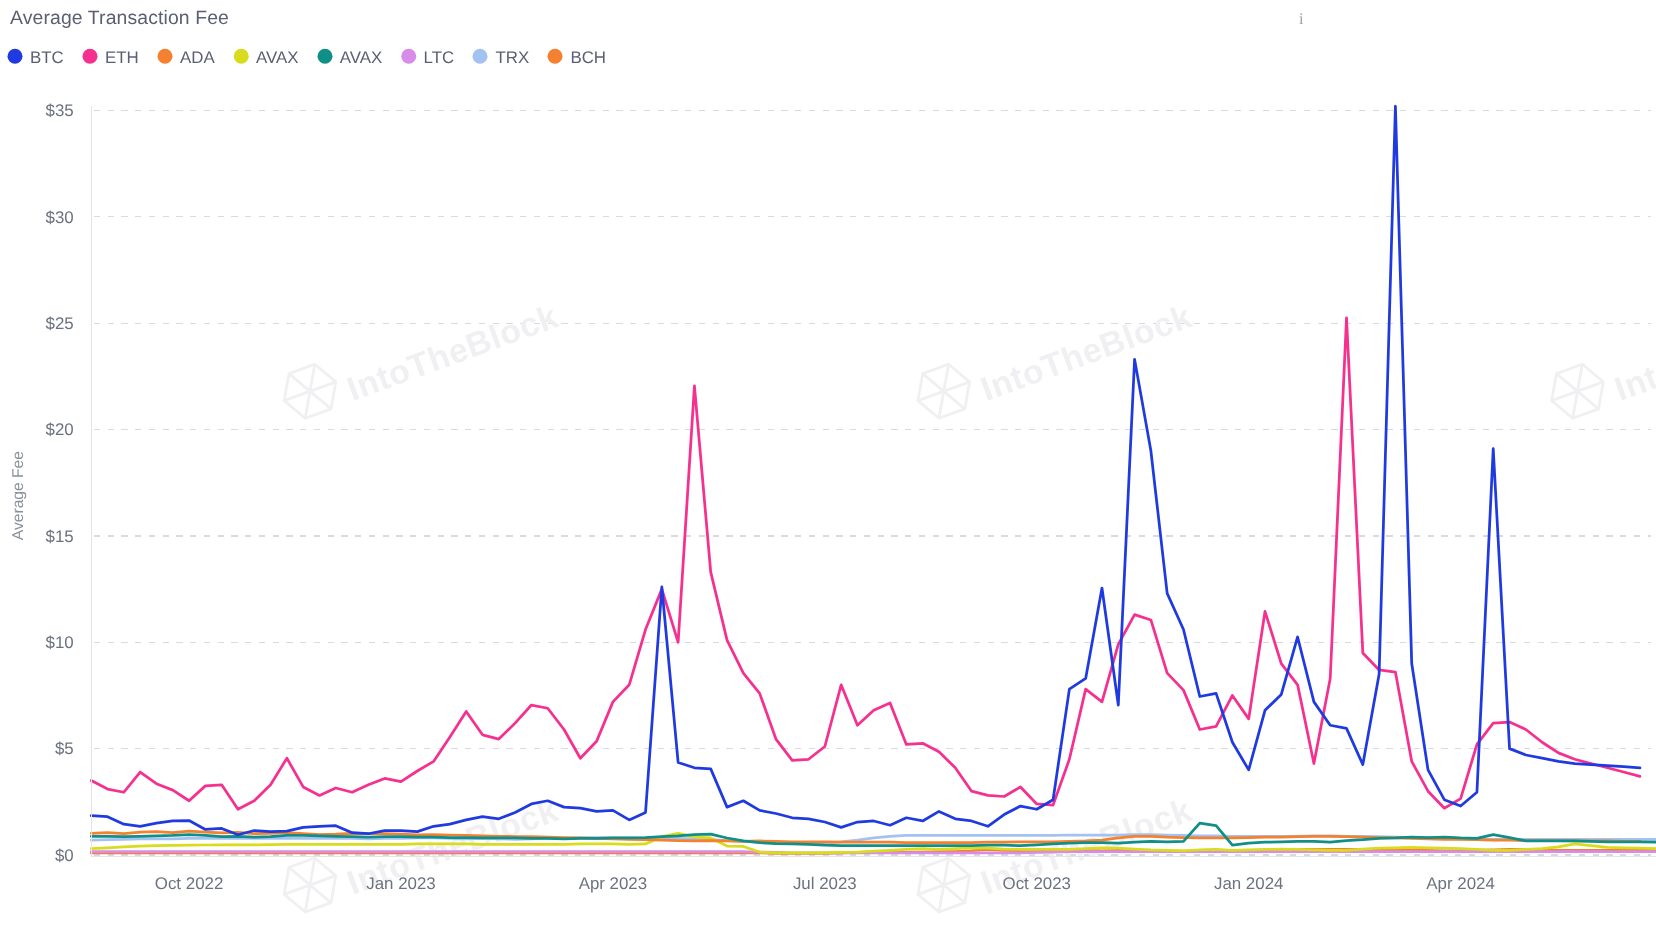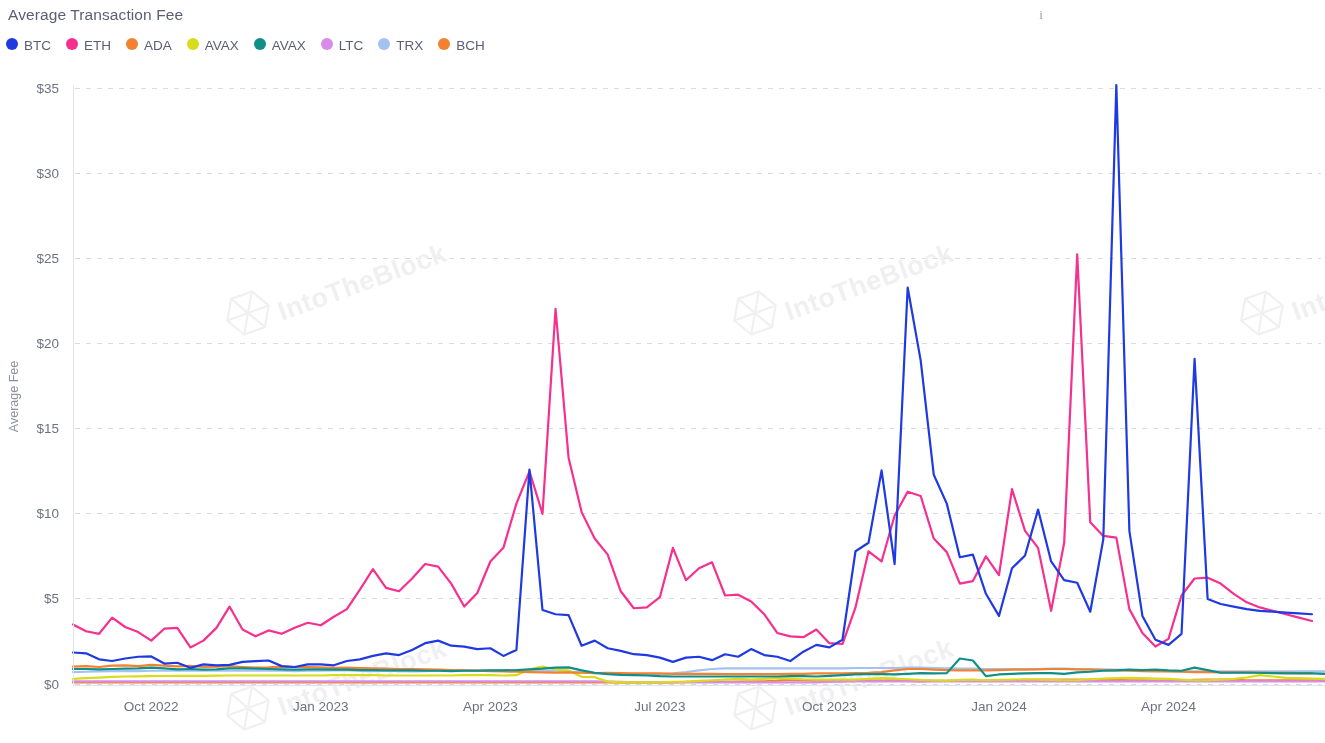--- a/index.html
+++ b/index.html
@@ -53,21 +53,21 @@
     position: absolute;
     left: 6px;
     top: 36px;
     display: flex;
     align-items: center;
     gap: 0px;
     height: 18px;
   }
   .legend-item {
     display: flex;
-    align-items: flex-start;
+    align-items: center;
     margin-right: 15px;
     cursor: pointer;
   }
   .legend-swatch {
     width: 12px;
     height: 12px;
     border-radius: 50%;
     margin-right: 6px;
     flex: none;
   }

